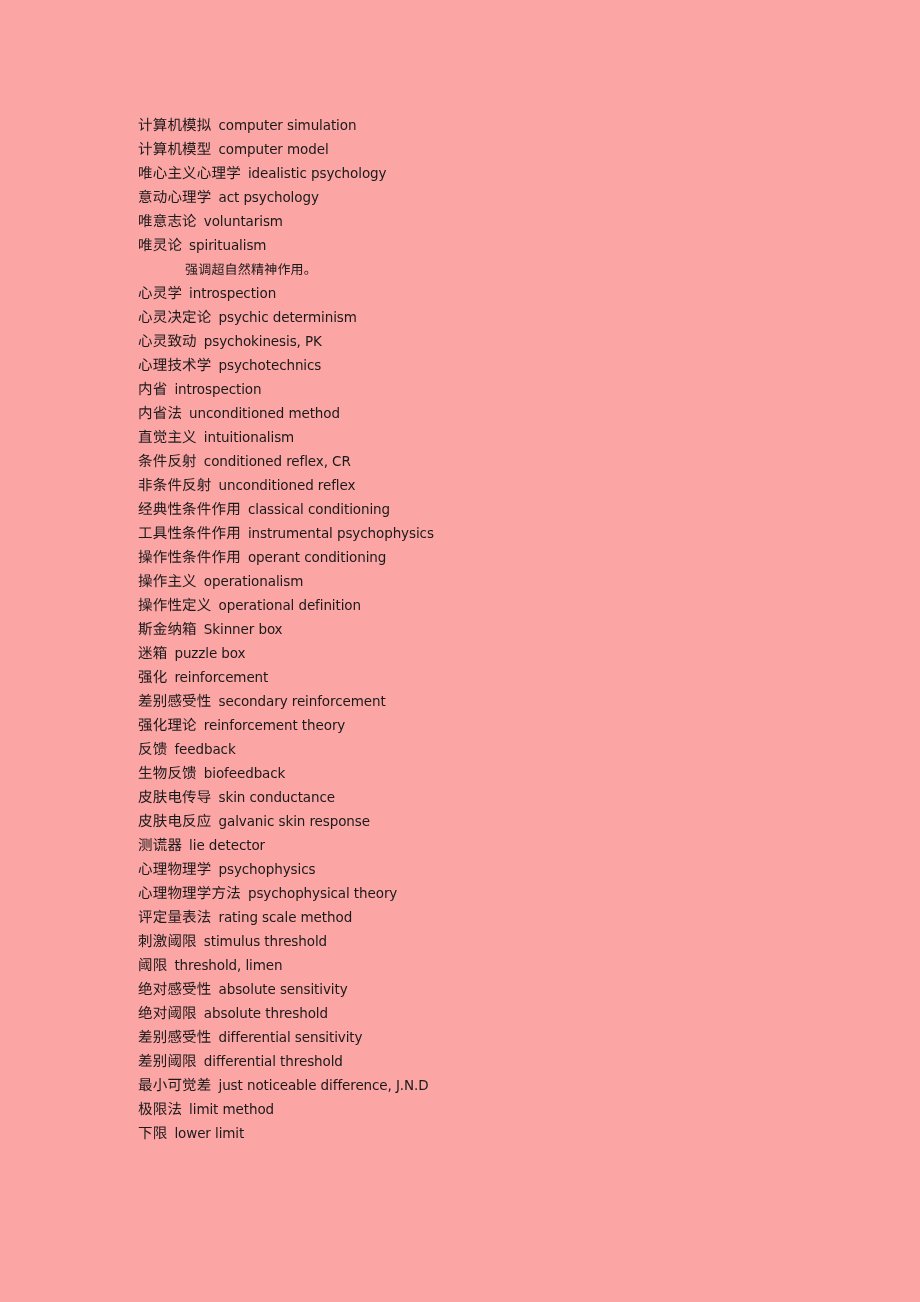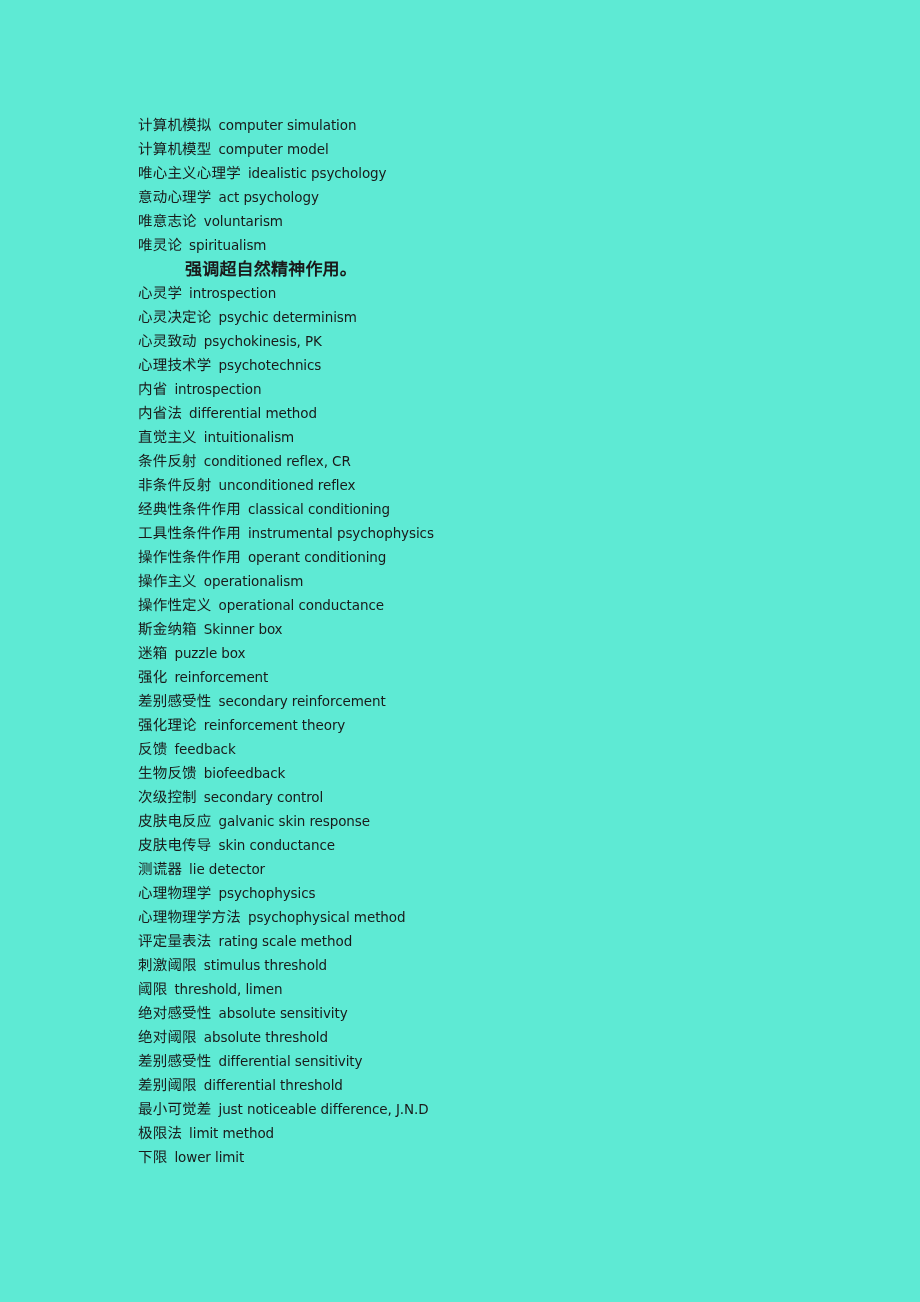--- a/index.html
+++ b/index.html
@@ -17,21 +17,21 @@
     color: #1a1a1a;
     -webkit-font-smoothing: antialiased;
   }
 
   .page {
     position: absolute;
     left: 0;
     top: 0;
     width: 920px;
     height: 1302px;
-    background: #5eead4;
+    background: #fca5a5;
   }
 
   .glossary {
     position: absolute;
     left: 138px;
     top: 113px;
     width: 740px;
   }
 
   .entry {
@@ -53,63 +53,61 @@
     font-size: 13.5px;
     letter-spacing: -0.1px;
     margin-left: 7px;
   }
 
   .entry.note {
     padding-left: 47px;
   }
 
   .entry.note .term {
-    font-size: 17px;
-    font-weight: bold;
+    font-size: 13px;
   }
 </style>
 </head>
 <body>
 
 <div class="page">
   <div class="glossary" id="glossary-list">
       <div class="entry"><span class="term">计算机模拟</span><span class="gloss">computer simulation</span></div>
       <div class="entry"><span class="term">计算机模型</span><span class="gloss">computer model</span></div>
       <div class="entry"><span class="term">唯心主义心理学</span><span class="gloss">idealistic psychology</span></div>
       <div class="entry"><span class="term">意动心理学</span><span class="gloss">act psychology</span></div>
       <div class="entry"><span class="term">唯意志论</span><span class="gloss">voluntarism</span></div>
       <div class="entry"><span class="term">唯灵论</span><span class="gloss">spiritualism</span></div>
       <div class="entry note"><span class="term">强调超自然精神作用。</span></div>
       <div class="entry"><span class="term">心灵学</span><span class="gloss">introspection</span></div>
       <div class="entry"><span class="term">心灵决定论</span><span class="gloss">psychic determinism</span></div>
       <div class="entry"><span class="term">心灵致动</span><span class="gloss">psychokinesis, PK</span></div>
       <div class="entry"><span class="term">心理技术学</span><span class="gloss">psychotechnics</span></div>
       <div class="entry"><span class="term">内省</span><span class="gloss">introspection</span></div>
-      <div class="entry"><span class="term">内省法</span><span class="gloss">differential method</span></div>
+      <div class="entry"><span class="term">内省法</span><span class="gloss">unconditioned method</span></div>
       <div class="entry"><span class="term">直觉主义</span><span class="gloss">intuitionalism</span></div>
       <div class="entry"><span class="term">条件反射</span><span class="gloss">conditioned reflex, CR</span></div>
       <div class="entry"><span class="term">非条件反射</span><span class="gloss">unconditioned reflex</span></div>
       <div class="entry"><span class="term">经典性条件作用</span><span class="gloss">classical conditioning</span></div>
       <div class="entry"><span class="term">工具性条件作用</span><span class="gloss">instrumental psychophysics</span></div>
       <div class="entry"><span class="term">操作性条件作用</span><span class="gloss">operant conditioning</span></div>
       <div class="entry"><span class="term">操作主义</span><span class="gloss">operationalism</span></div>
-      <div class="entry"><span class="term">操作性定义</span><span class="gloss">operational conductance</span></div>
+      <div class="entry"><span class="term">操作性定义</span><span class="gloss">operational definition</span></div>
       <div class="entry"><span class="term">斯金纳箱</span><span class="gloss">Skinner box</span></div>
       <div class="entry"><span class="term">迷箱</span><span class="gloss">puzzle box</span></div>
       <div class="entry"><span class="term">强化</span><span class="gloss">reinforcement</span></div>
       <div class="entry"><span class="term">差别感受性</span><span class="gloss">secondary reinforcement</span></div>
       <div class="entry"><span class="term">强化理论</span><span class="gloss">reinforcement theory</span></div>
       <div class="entry"><span class="term">反馈</span><span class="gloss">feedback</span></div>
       <div class="entry"><span class="term">生物反馈</span><span class="gloss">biofeedback</span></div>
-      <div class="entry"><span class="term">次级控制</span><span class="gloss">secondary control</span></div>
+      <div class="entry"><span class="term">皮肤电传导</span><span class="gloss">skin conductance</span></div>
       <div class="entry"><span class="term">皮肤电反应</span><span class="gloss">galvanic skin response</span></div>
-      <div class="entry"><span class="term">皮肤电传导</span><span class="gloss">skin conductance</span></div>
       <div class="entry"><span class="term">测谎器</span><span class="gloss">lie detector</span></div>
       <div class="entry"><span class="term">心理物理学</span><span class="gloss">psychophysics</span></div>
-      <div class="entry"><span class="term">心理物理学方法</span><span class="gloss">psychophysical method</span></div>
+      <div class="entry"><span class="term">心理物理学方法</span><span class="gloss">psychophysical theory</span></div>
       <div class="entry"><span class="term">评定量表法</span><span class="gloss">rating scale method</span></div>
       <div class="entry"><span class="term">刺激阈限</span><span class="gloss">stimulus threshold</span></div>
       <div class="entry"><span class="term">阈限</span><span class="gloss">threshold, limen</span></div>
       <div class="entry"><span class="term">绝对感受性</span><span class="gloss">absolute sensitivity</span></div>
       <div class="entry"><span class="term">绝对阈限</span><span class="gloss">absolute threshold</span></div>
       <div class="entry"><span class="term">差别感受性</span><span class="gloss">differential sensitivity</span></div>
       <div class="entry"><span class="term">差别阈限</span><span class="gloss">differential threshold</span></div>
       <div class="entry"><span class="term">最小可觉差</span><span class="gloss">just noticeable difference, J.N.D</span></div>
       <div class="entry"><span class="term">极限法</span><span class="gloss">limit method</span></div>
       <div class="entry"><span class="term">下限</span><span class="gloss">lower limit</span></div>

